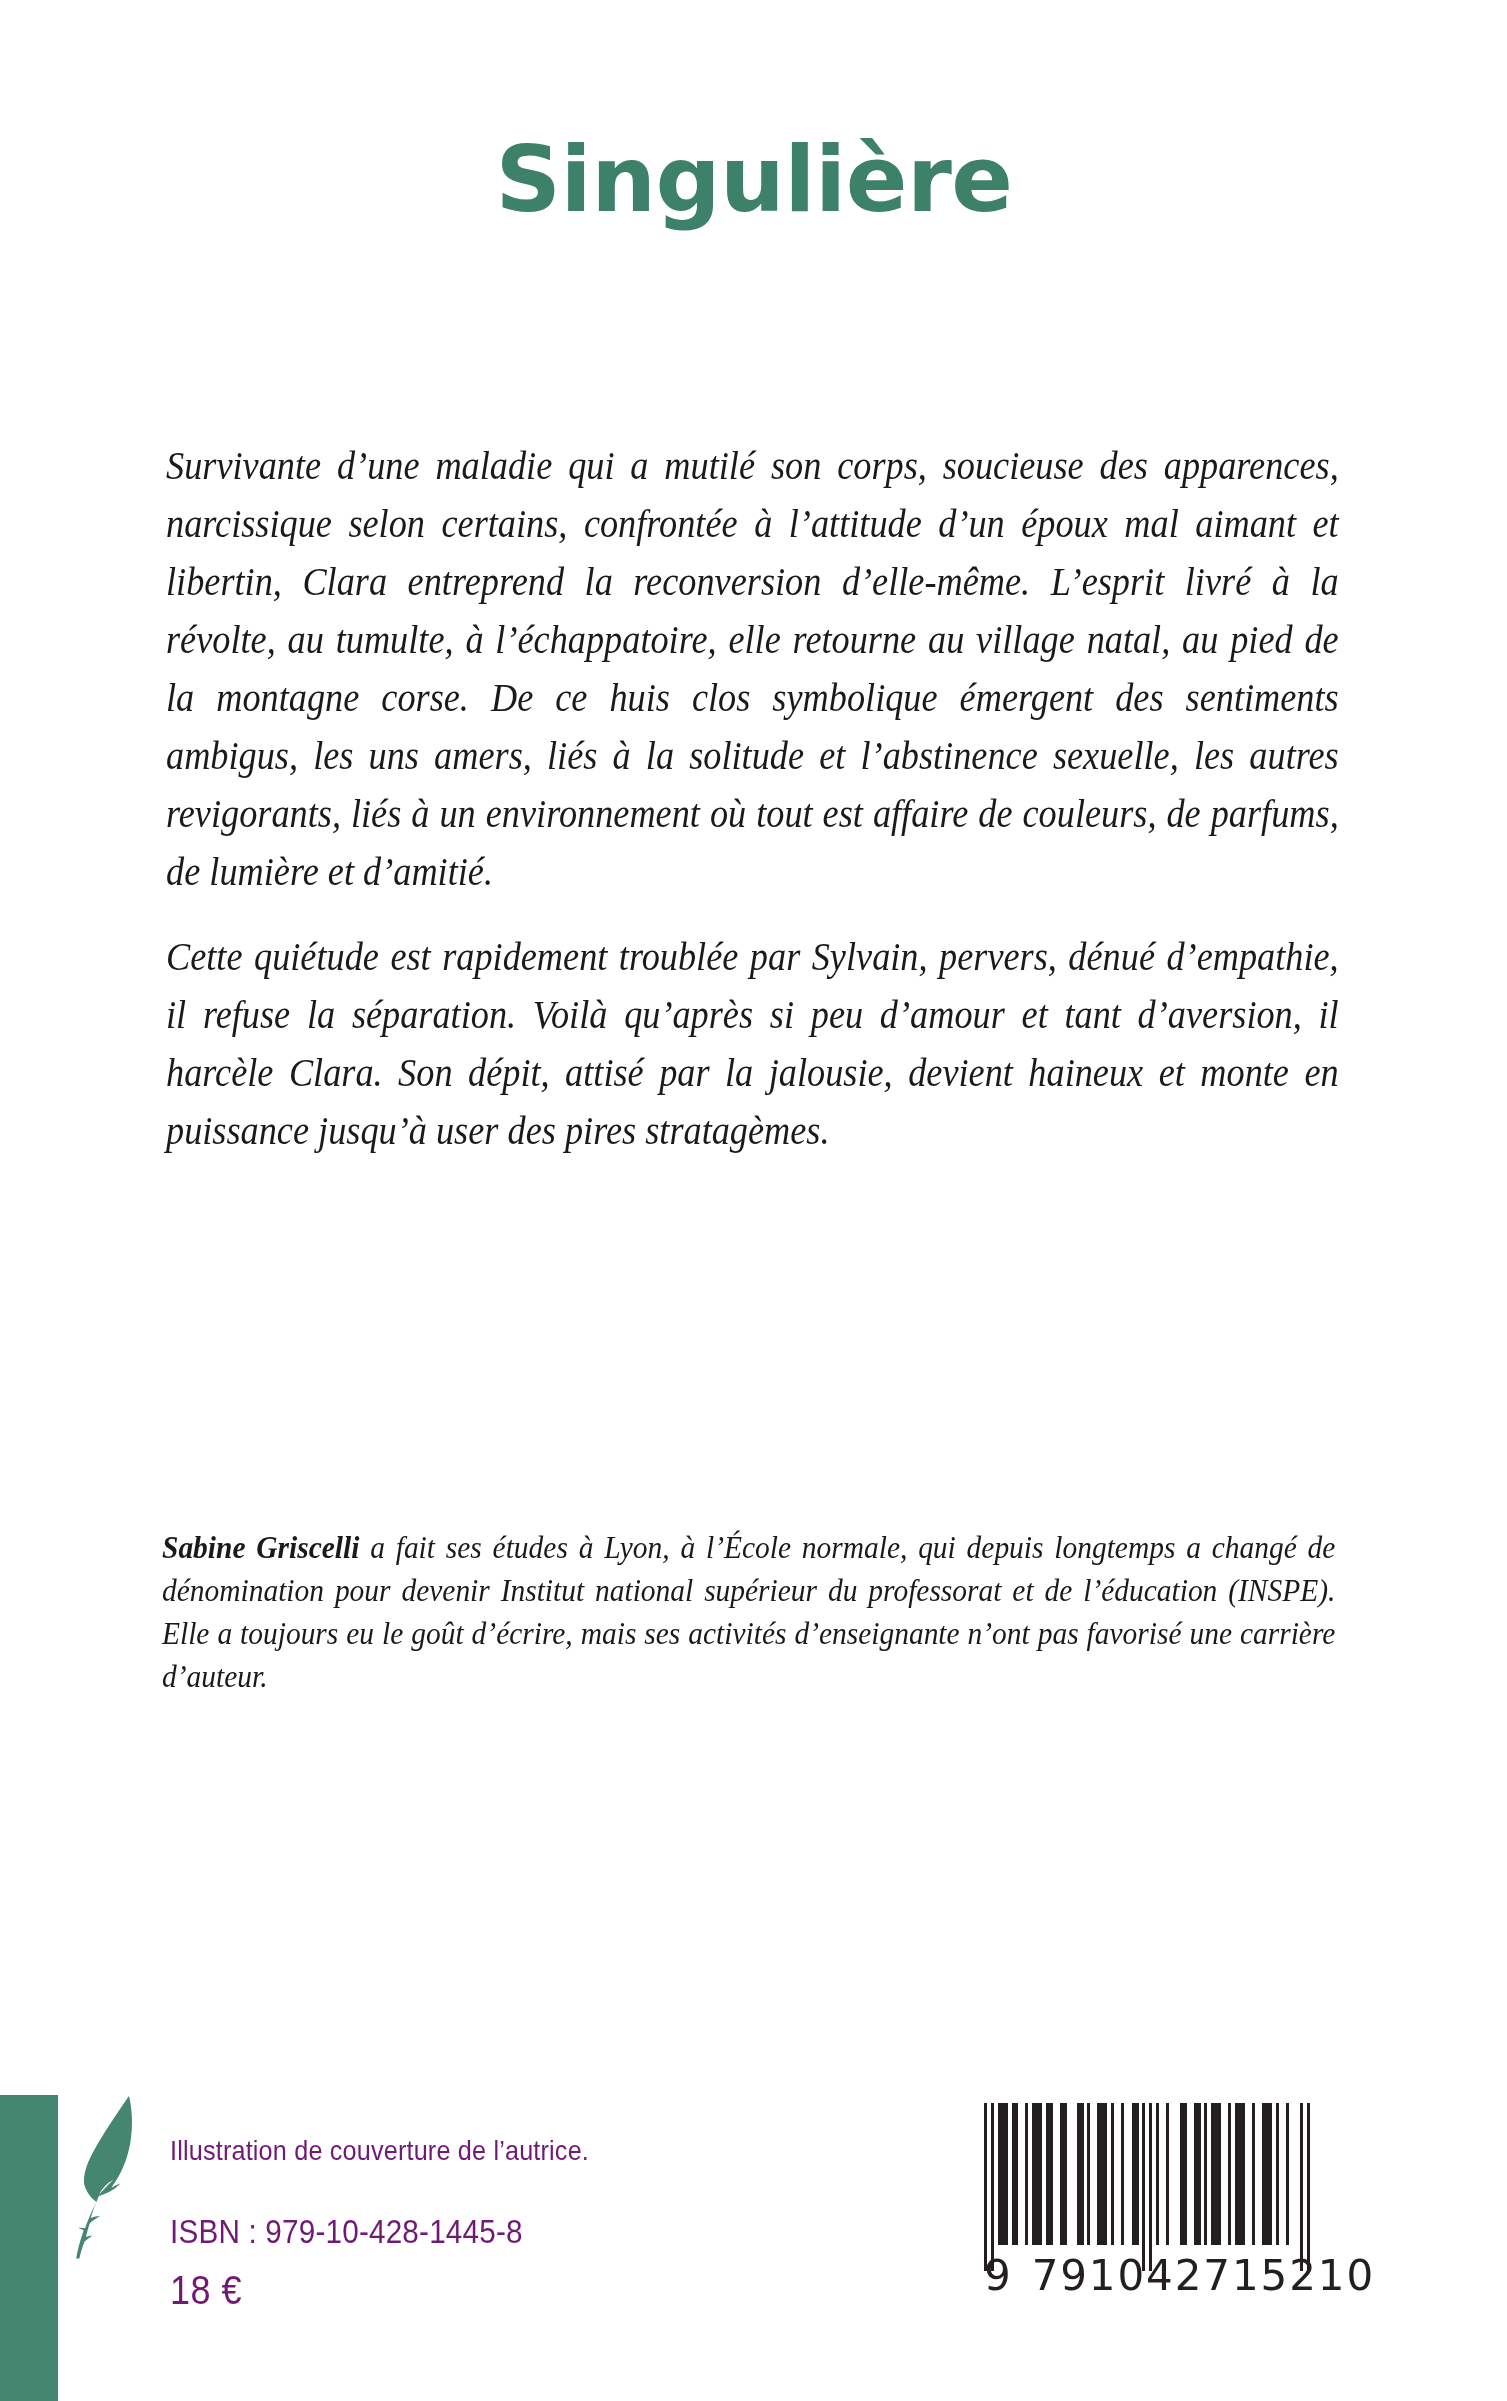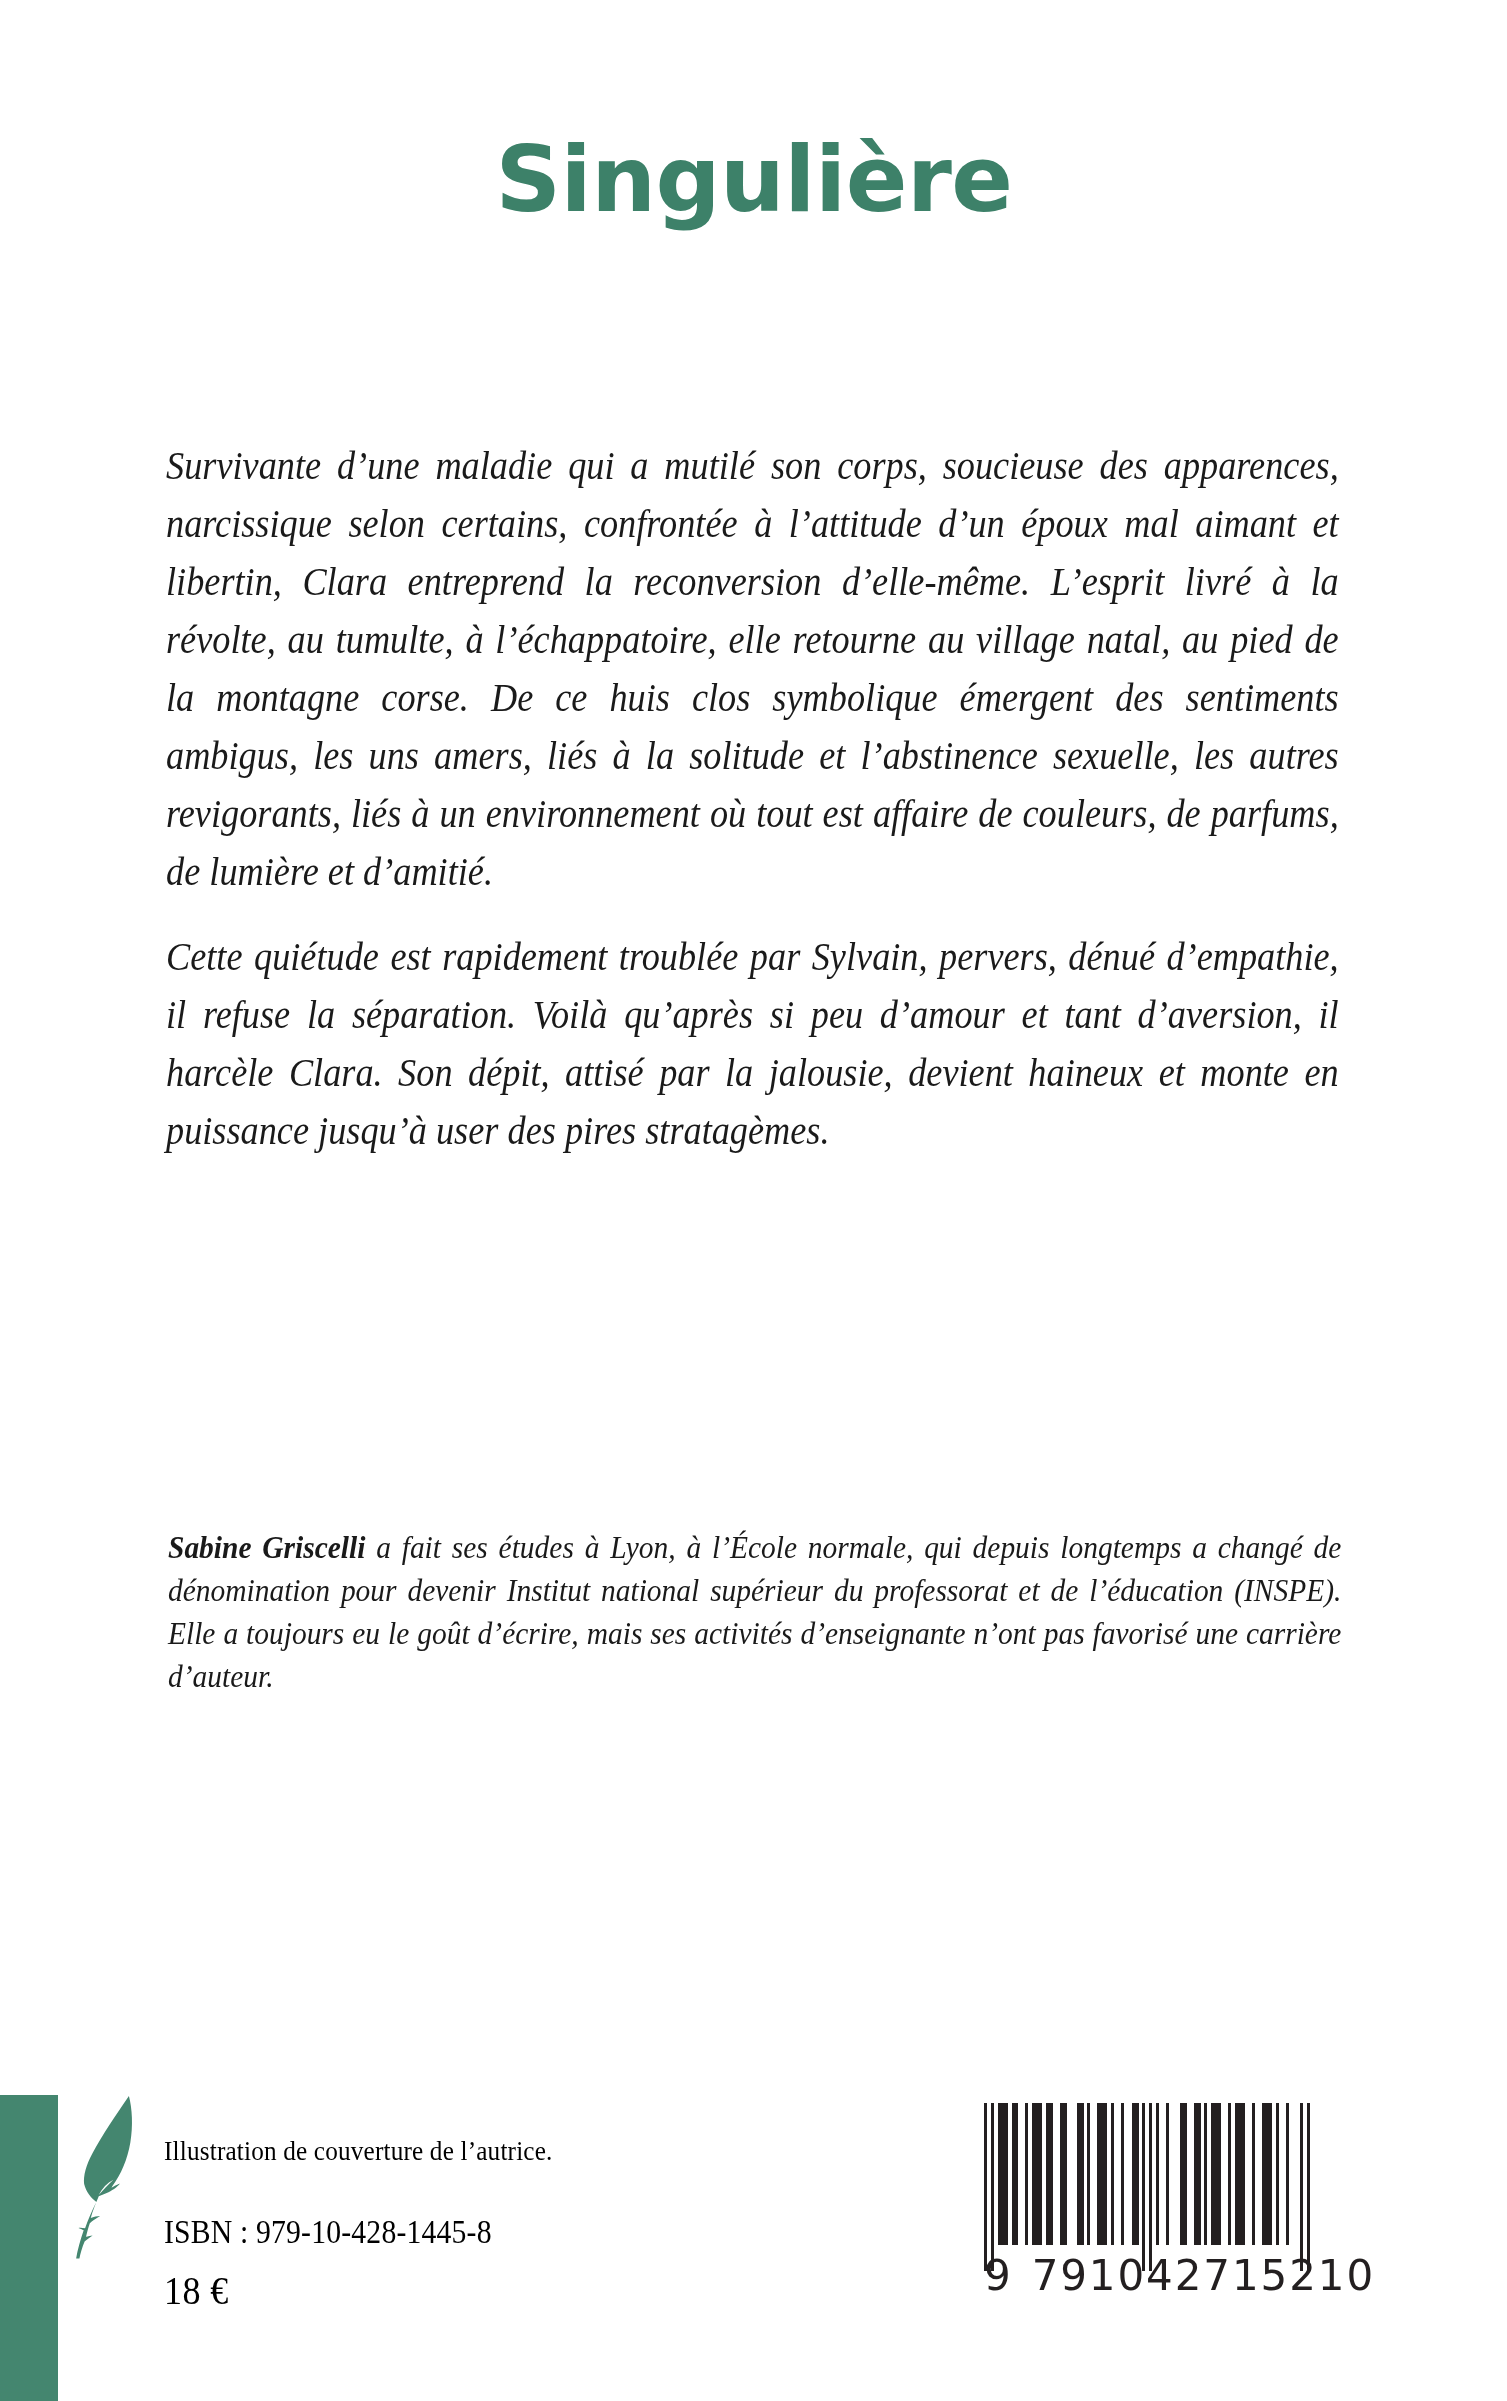--- a/index.html
+++ b/index.html
@@ -60,21 +60,21 @@
     font-stretch: condensed;
     transform: scaleX(0.93);
     transform-origin: left top;
     width: 107.5%;
   }
   .blurb p:last-child { margin-bottom: 0; }
 
   
   .bio {
     position: absolute;
-    left: 168px;
+    left: 162px;
     top: 1526px;
     width: 1173px;
   }
   .bio p {
     margin: 0;
     font-family: "Liberation Serif", "DejaVu Serif", serif;
     font-style: italic;
     font-size: 31px;
     line-height: 43px;
     color: #1a1a1a;
@@ -103,24 +103,24 @@
     position: absolute;
     left: 70px;
     top: 2093px;
     width: 66px;
     height: 167px;
   }
   .feather svg { display: block; width: 100%; height: 100%; }
 
   .footer-text {
     position: absolute;
-    left: 164px;
+    left: 170px;
     top: 2134px;
-    font-family: Liberation Serif, serif;
-    color: #000000;
+    font-family: Liberation Sans, sans-serif;
+    color: #701a75;
   }
   .credit-line {
     font-size: 28px;
     line-height: 34px;
     letter-spacing: 0.2px;
     transform: scaleX(0.90);
     transform-origin: left center;
     white-space: nowrap;
   }
   .isbn-line {

